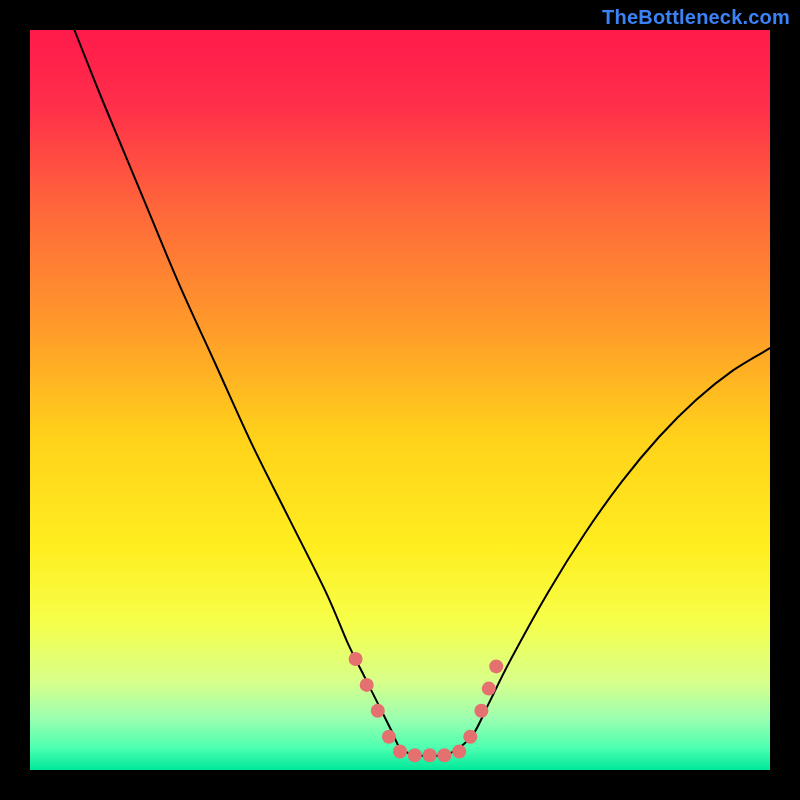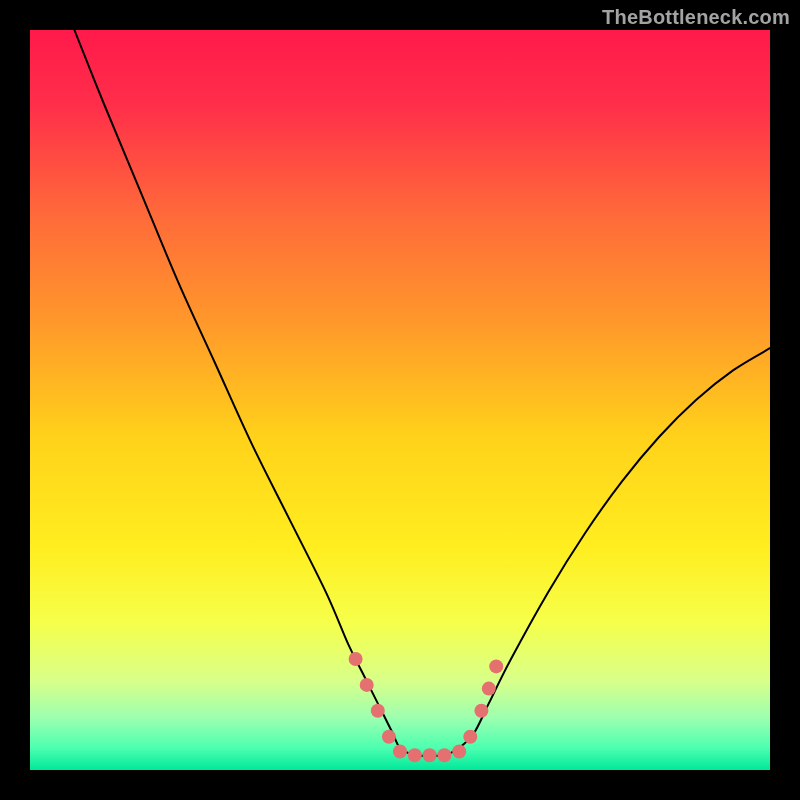--- a/index.html
+++ b/index.html
@@ -30,21 +30,21 @@
     position: absolute;
     left: 0; top: 0; width: 100%; height: 100%;
   }
   .watermark {
     position: absolute;
     top: 6px;
     right: 10px;
     font-family: Arial, Helvetica, sans-serif;
     font-size: 20px;
     font-weight: bold;
-    color: #a3a3a3;
+    color: #3b82f6;
     letter-spacing: 0.2px;
     user-select: none;
   }
   svg.curve {
     position: absolute;
     left: 0; top: 0;
     width: 100%; height: 100%;
   }
 </style>
 </head>

